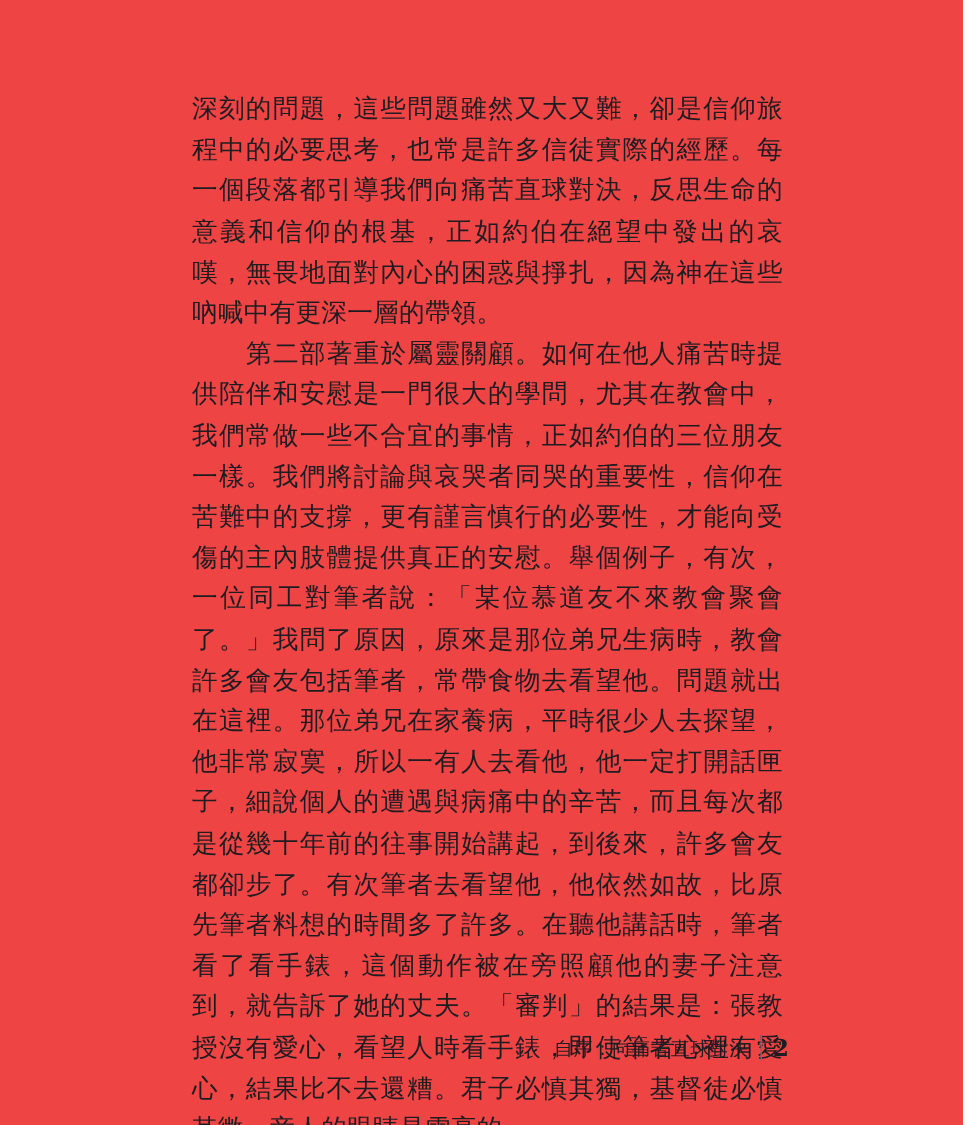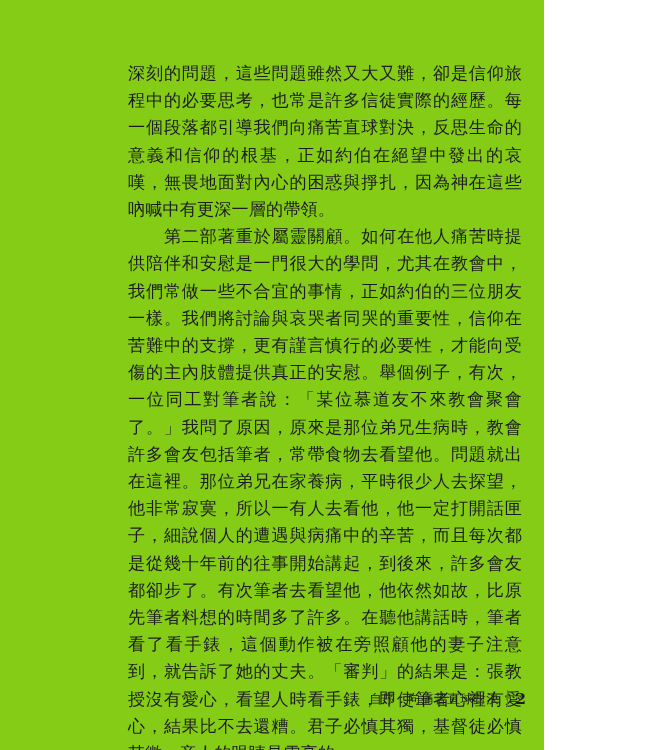--- a/index.html
+++ b/index.html
@@ -8,23 +8,23 @@
     background: #ffffff;
   }
   body {
     width: 650px;
     height: 750px;
     overflow: hidden;
     font-family: "DejaVu Serif", "Liberation Serif", serif;
   }
   .page {
     position: relative;
-    width: 544px;
+    width: 642px;
     height: 750px;
-    background: #84cc16;
+    background: #ef4444;
     box-sizing: border-box;
     padding-left: 20px;
   }
   .text-block {
     position: absolute;
     left: 128px;
     top: 60px;
     width: 394px;
   }
   .para {

